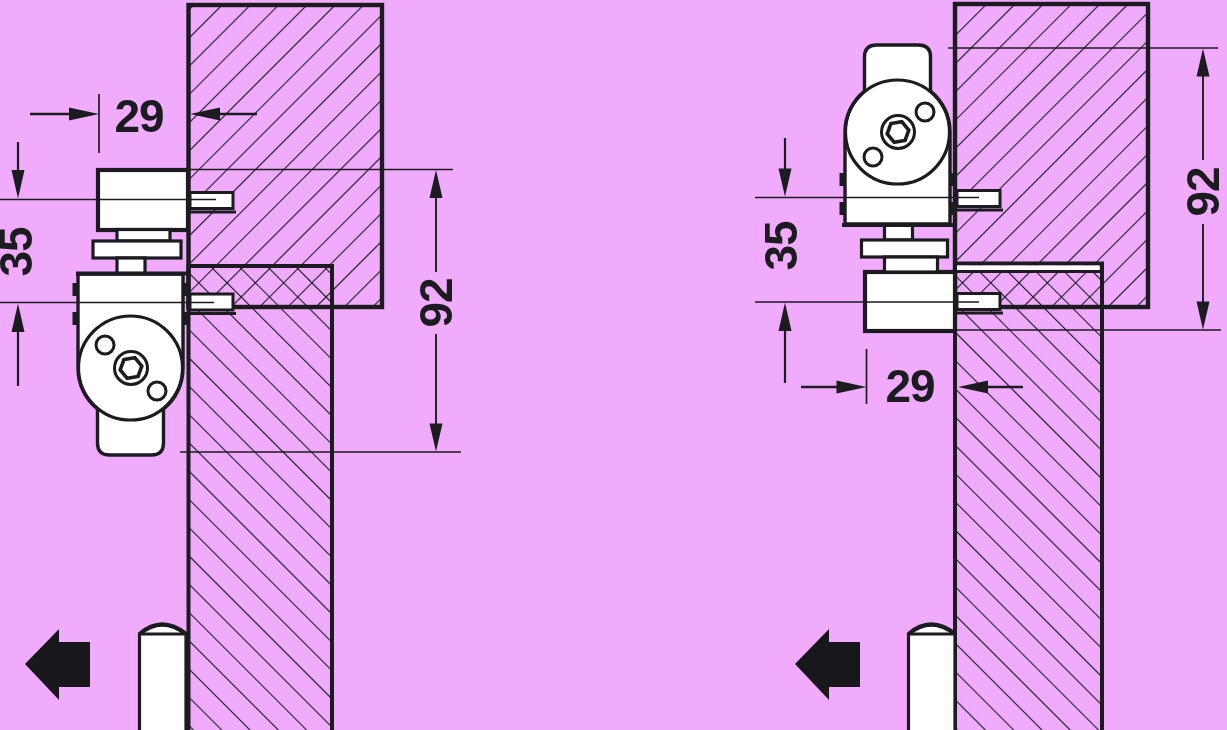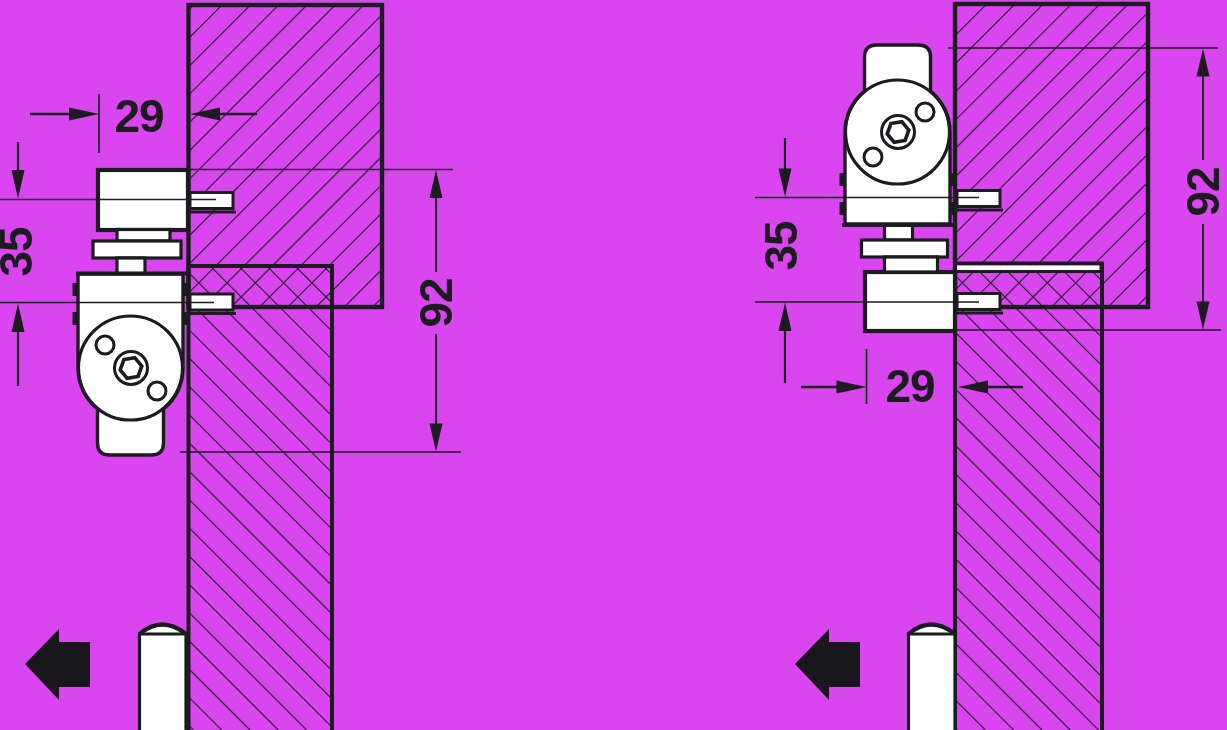--- a/index.html
+++ b/index.html
@@ -1,16 +1,16 @@
 <!DOCTYPE html>
 <html><head>
 <meta charset="utf-8">
 <style>
   html,body{margin:0;padding:0;background:#ffffff;}
-  .stage{position:relative;width:1227px;height:730px;background:#d946ef;overflow:hidden;}
+  .stage{position:relative;width:1227px;height:730px;background:#f0abfc;overflow:hidden;}
   svg{display:block;}
   text.dim{
     font-family:"Liberation Sans", sans-serif;
     font-weight:700;
     font-size:46px;
     fill:#1b1b20;
     letter-spacing:-1px;
   }
 </style>
 </head>

